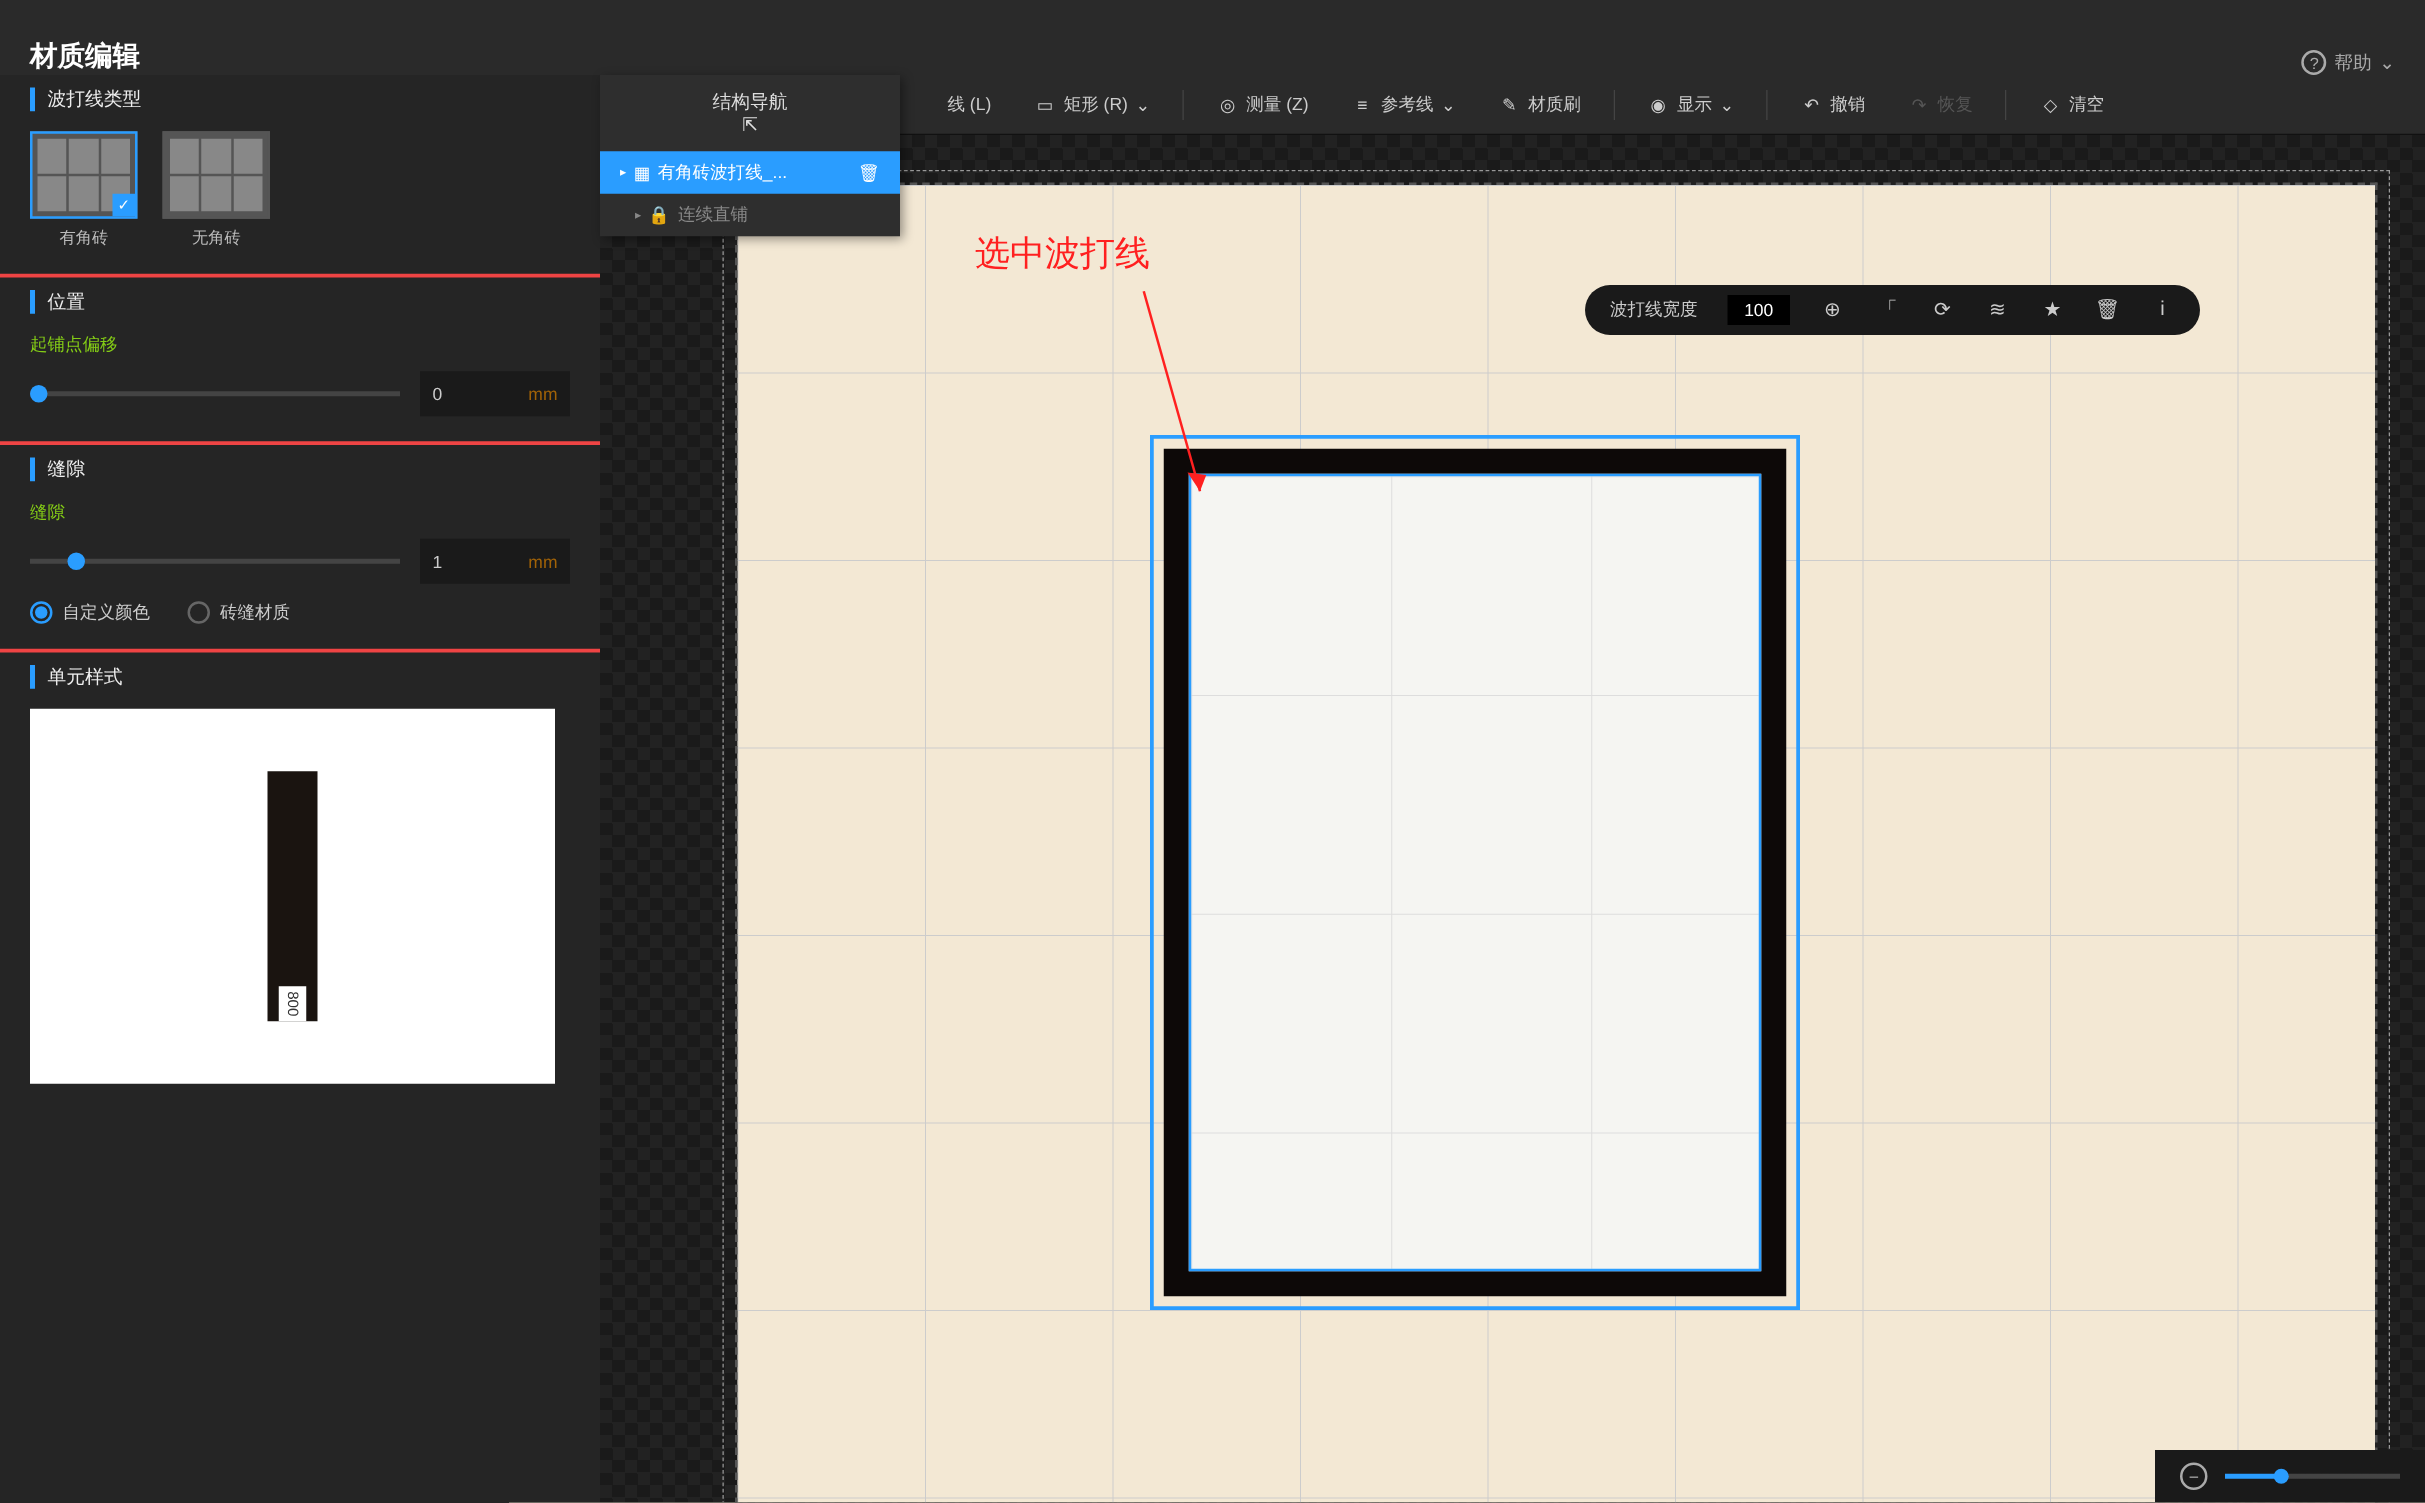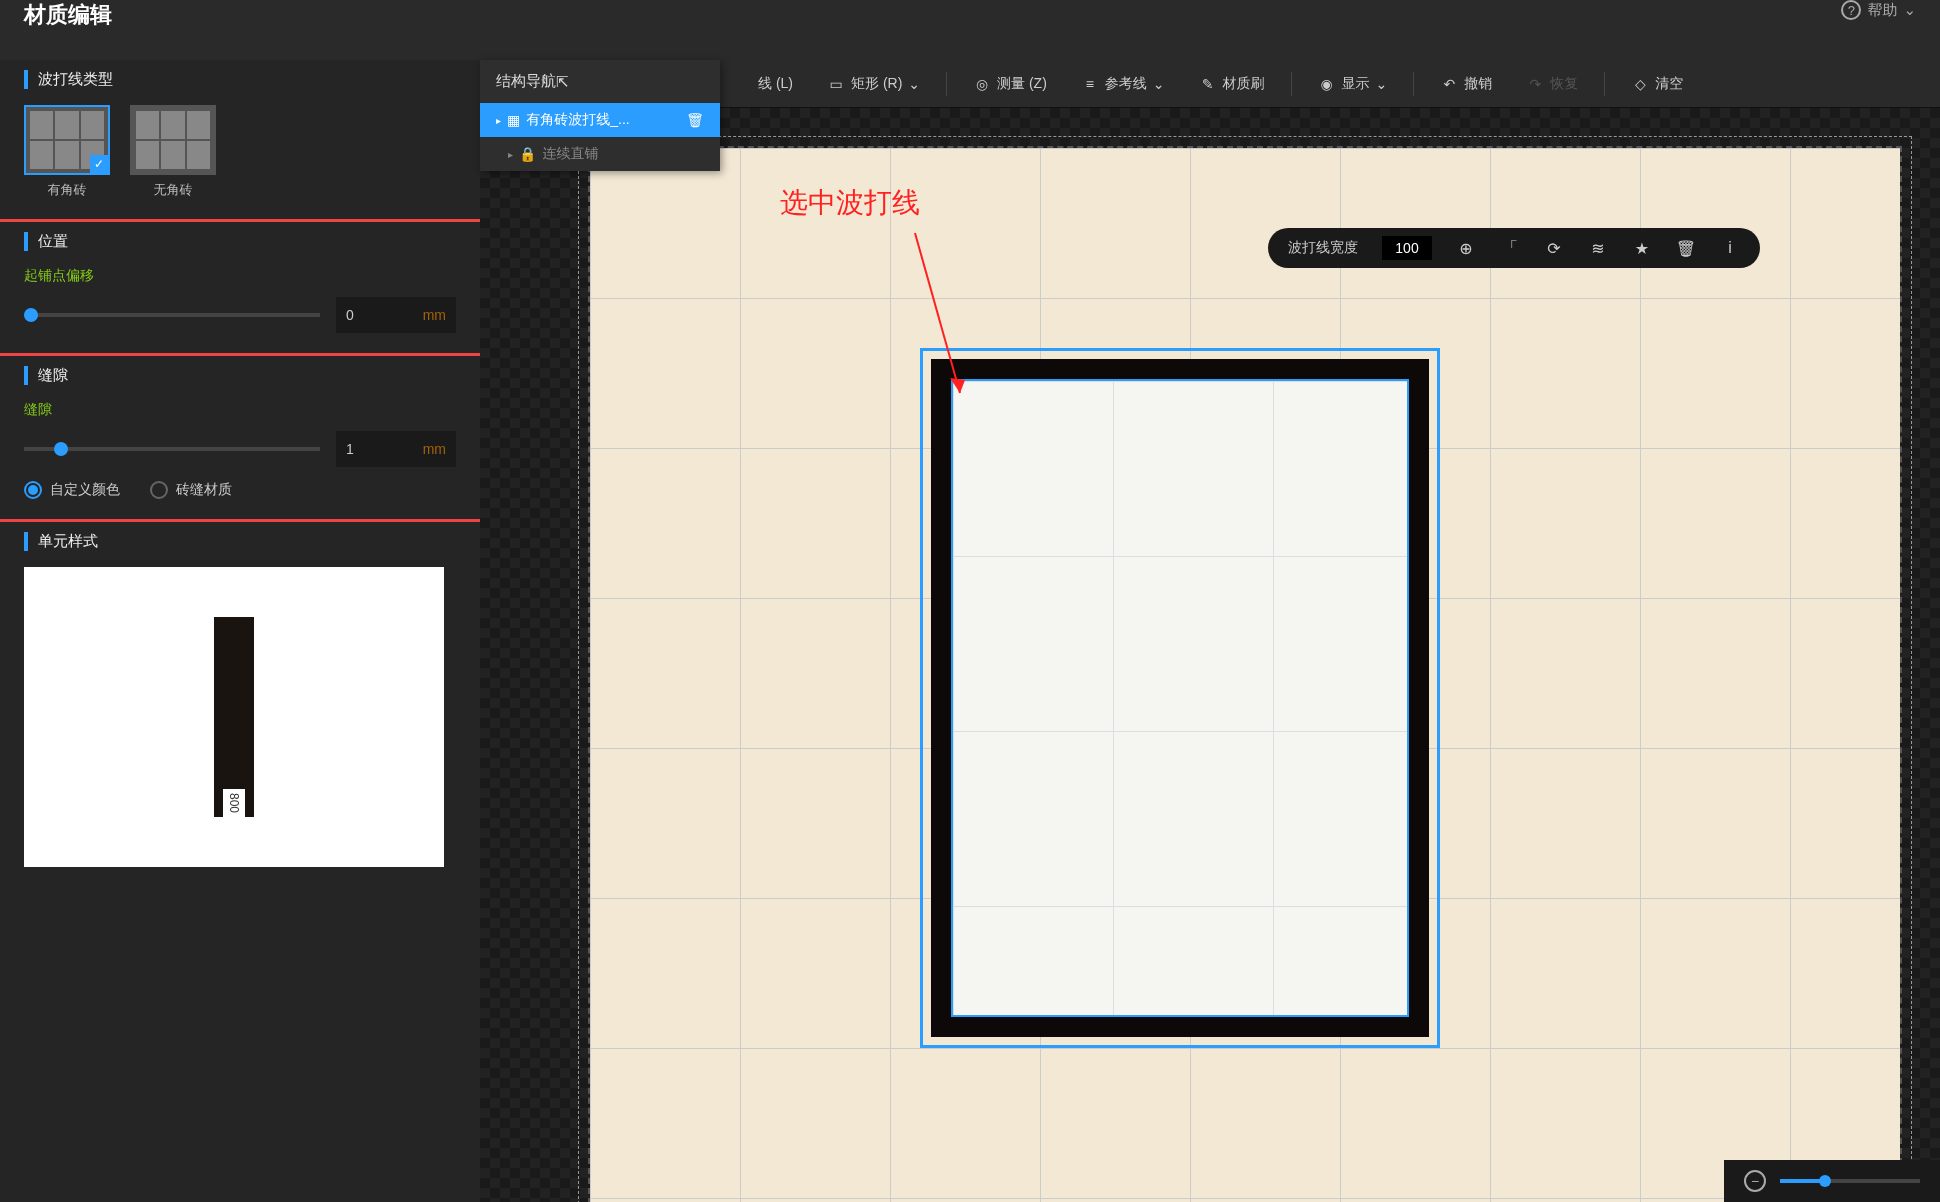--- a/index.html
+++ b/index.html
@@ -1,19 +1,19 @@
 <!DOCTYPE html>
 <html><head>
   <meta charset="utf-8">
   <style>
     * { margin: 0; padding: 0; box-sizing: border-box; }
     body { font-family: "Microsoft YaHei", "PingFang SC", sans-serif; background: #1a1a1a; color: #ccc; width: 1940px; height: 1202px; overflow: hidden; position: relative; }
     
     
-    .header { height: 60px; background: #2a2a2a; display: flex; align-items: flex-start; padding: 0 24px; justify-content: space-between; }
+    .header { height: 60px; background: #2a2a2a; display: flex; align-items: flex-end; padding: 0 24px; justify-content: space-between; }
     .header-title { color: #fff; font-size: 22px; font-weight: bold; }
     .help-link { display: flex; align-items: center; gap: 6px; color: #aaa; cursor: pointer; font-size: 15px; }
     .help-icon { width: 20px; height: 20px; border: 2px solid #aaa; border-radius: 50%; display: flex; align-items: center; justify-content: center; font-size: 13px; }
     
     
     .layout { display: flex; height: calc(100% - 60px); }
     .sidebar { width: 480px; background: #252525; display: flex; flex-direction: column; overflow-y: auto; }
     .sidebar-header { display: flex; align-items: center; justify-content: space-between; padding: 18px 24px; font-size: 18px; color: #eee; }
     .close-x { font-size: 24px; cursor: pointer; color: #aaa; }
     
@@ -73,21 +73,21 @@
     .arrow { position: absolute; left: 430px; top: 120px; z-index: 20; }
     
     
     .ctx-toolbar { position: absolute; top: 120px; right: 180px; background: #1a1a1a; border-radius: 28px; display: flex; align-items: center; padding: 8px 20px; gap: 24px; z-index: 25; }
     .ctx-toolbar label { color: #ccc; font-size: 14px; }
     .ctx-input { width: 50px; background: #000; color: #fff; padding: 4px 8px; font-size: 14px; text-align: center; border: none; }
     .ctx-icon { width: 20px; height: 20px; display: inline-flex; align-items: center; justify-content: center; color: #ccc; cursor: pointer; }
     
     
     .struct-nav { position: absolute; left: 480px; top: 60px; width: 240px; background: #2e2e2e; z-index: 30; box-shadow: 2px 2px 8px rgba(0,0,0,0.4); }
-    .struct-header { display: flex; align-items: center; padding: 12px 16px; font-size: 15px; color: #ddd; }
+    .struct-header { display: flex; justify-content: space-between; align-items: center; padding: 12px 16px; font-size: 15px; color: #ddd; flex-direction: column; }
     .struct-item { display:flex; align-items:center; justify-content:space-between; padding: 8px 16px; font-size: 14px; cursor: pointer; }
     .struct-item.active { background: #2a9dff; color: #fff; }
     .struct-item .left { display:flex; align-items:center; gap:6px; }
     .struct-item .tri { font-size: 10px; }
     .struct-item.sub { padding-left: 28px; color: #888; }
     
     
     .zoom-bar { position: absolute; bottom: 0; right: 0; background: #1a1a1a; padding: 10px 20px; display: flex; align-items: center; gap: 14px; z-index: 40; }
     .zoom-btn { width: 22px; height: 22px; border-radius: 50%; border: 2px solid #aaa; display:flex; align-items:center; justify-content:center; color:#aaa; cursor:pointer; font-size:14px; }
     .zoom-slider { width: 140px; height: 4px; background: linear-gradient(to right, #2a9dff 30%, #444 30%); position: relative; }

